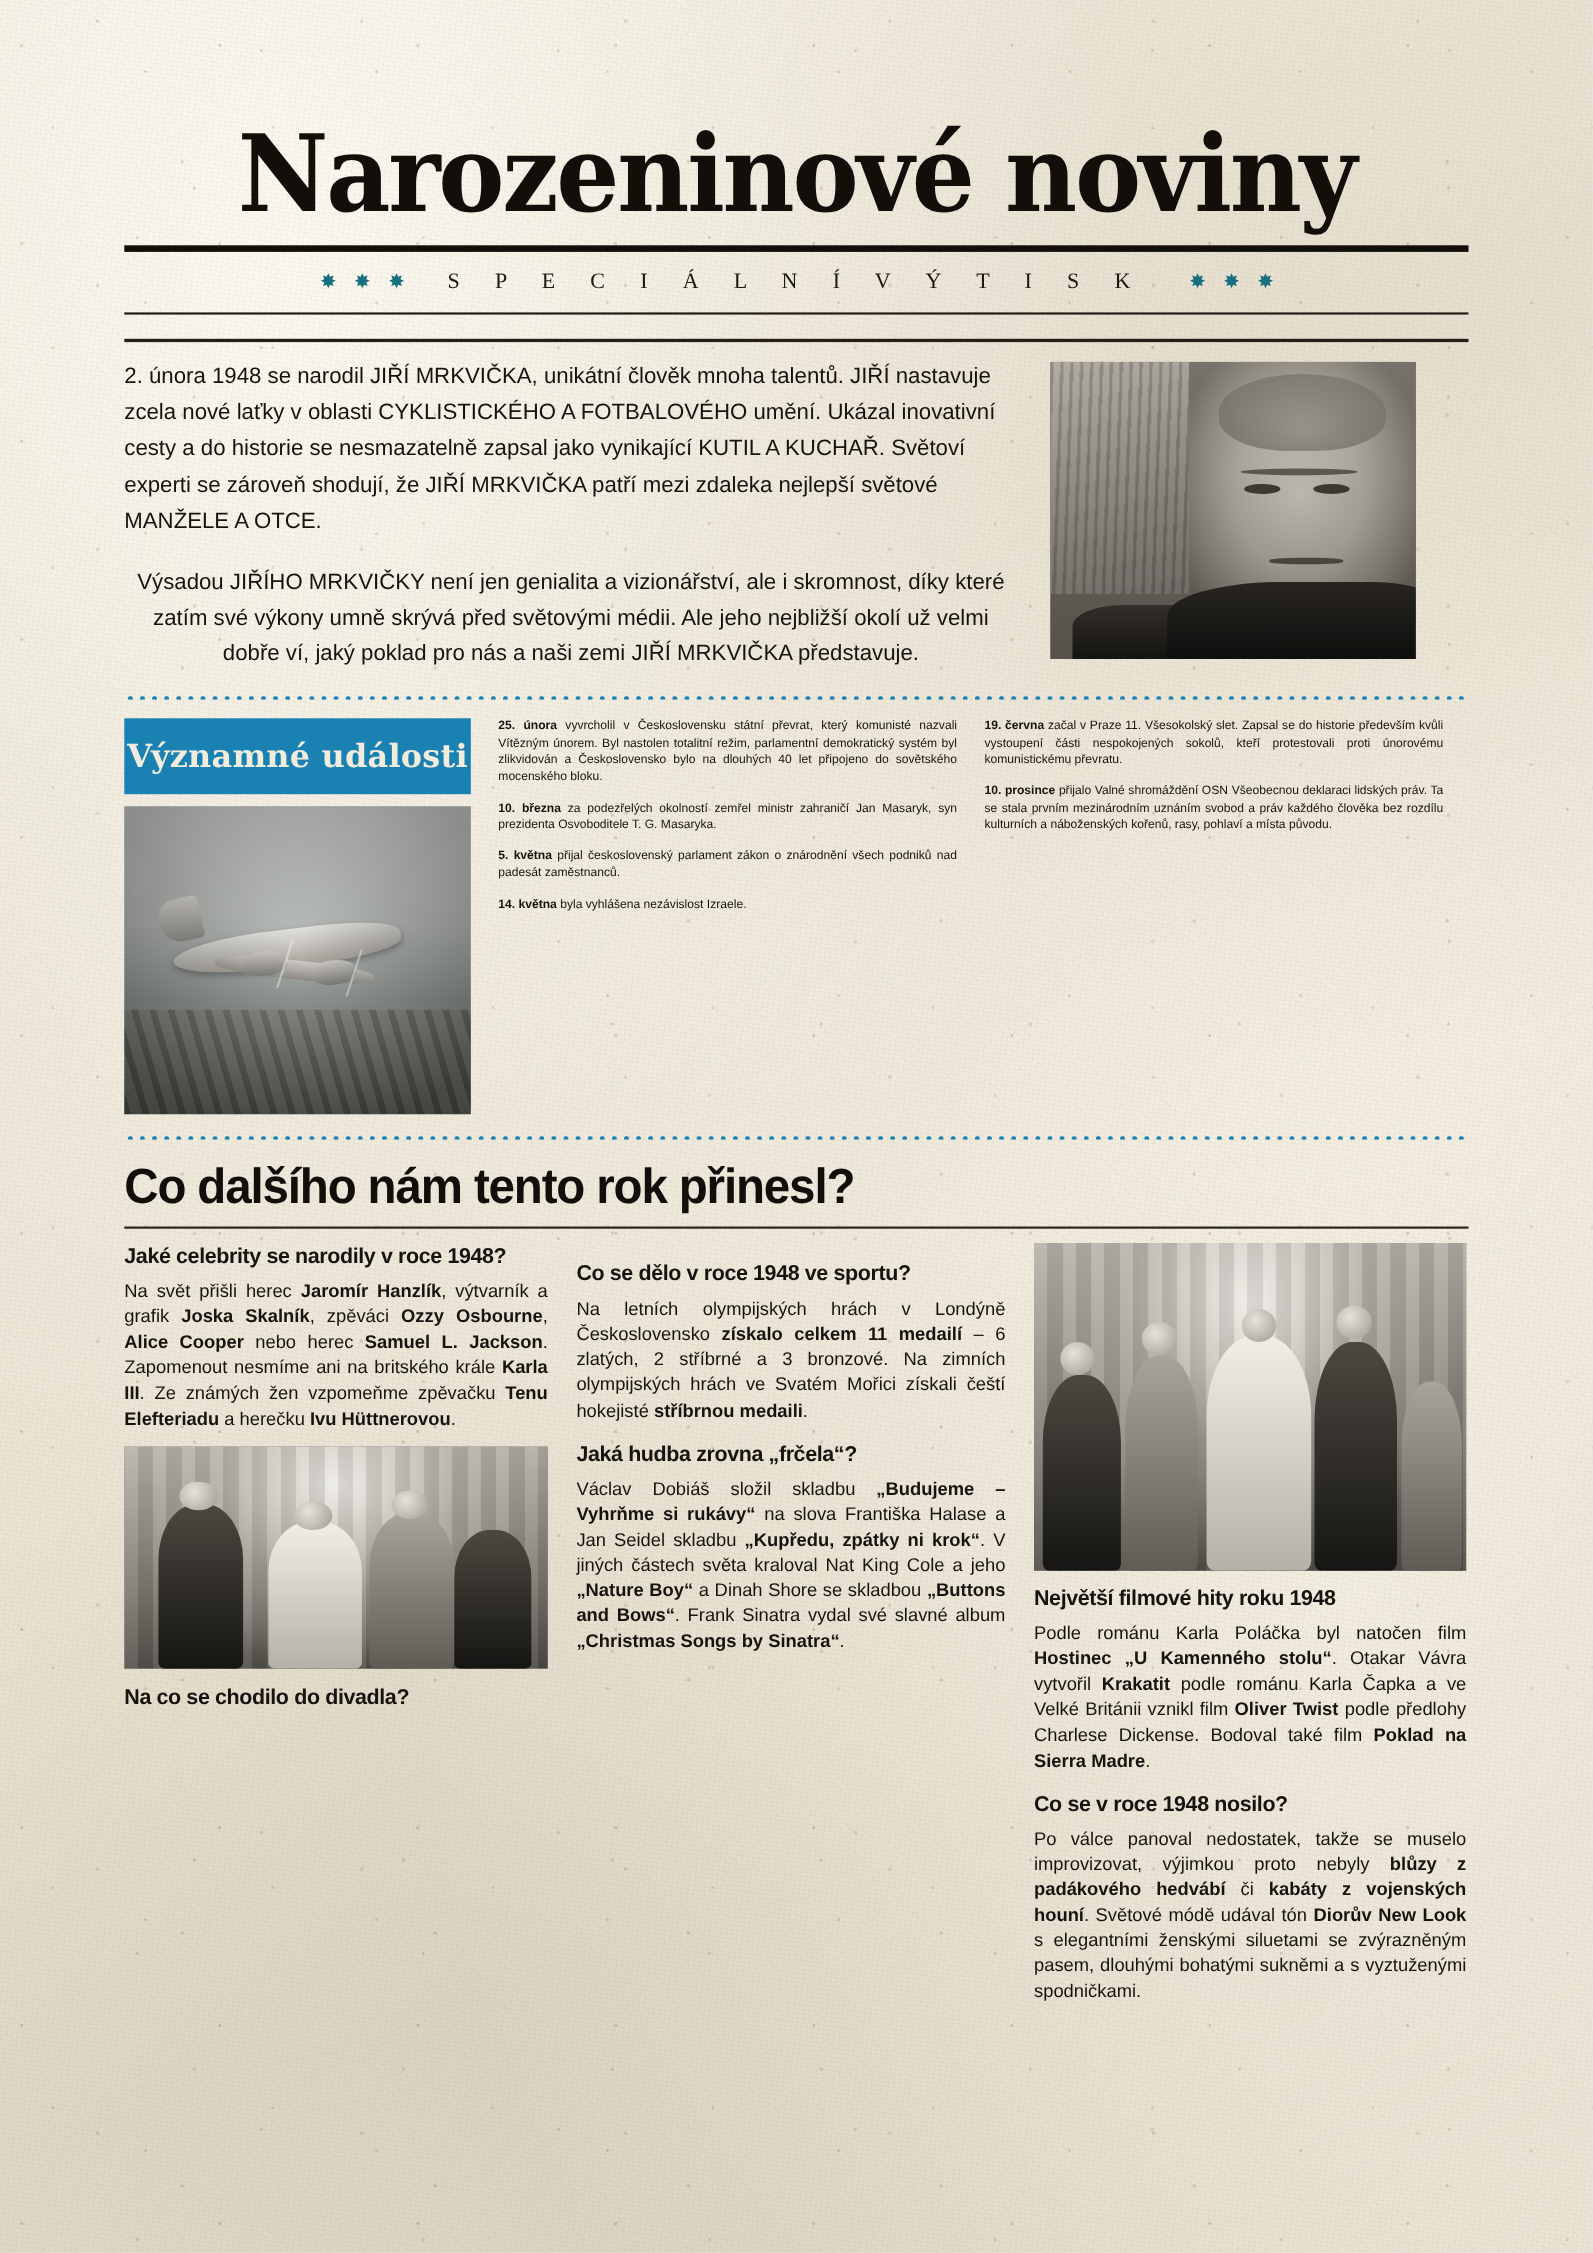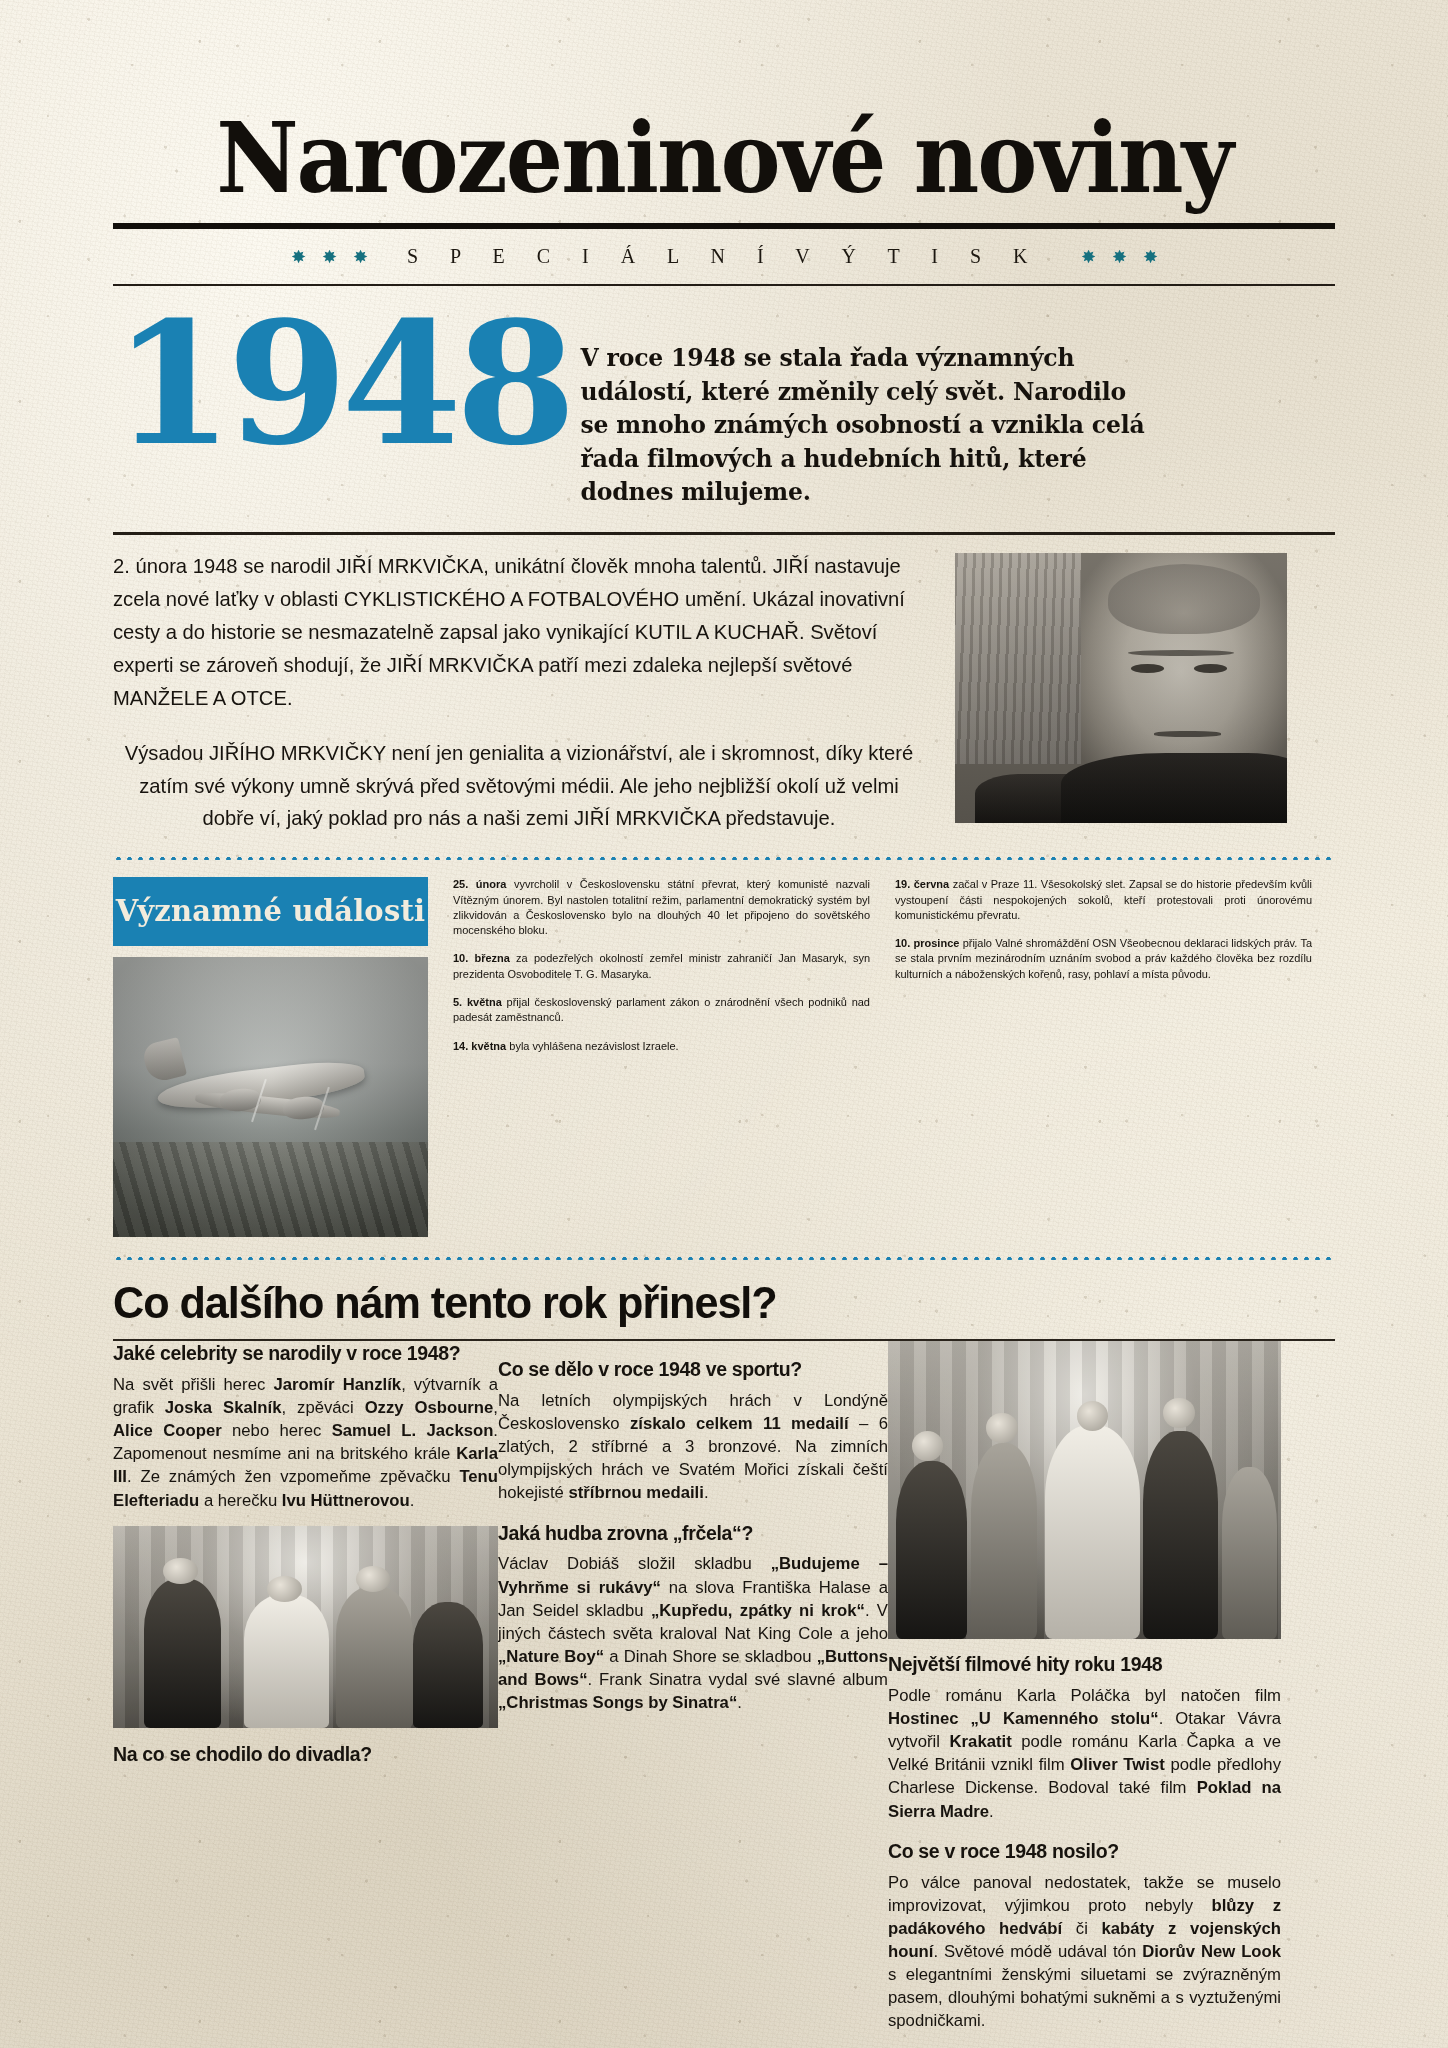--- a/index.html
+++ b/index.html
@@ -182,21 +182,21 @@
     font-size:45px;
     letter-spacing:-1.1px;
     margin-top:17px;
     color:#120f0b;
     transform:scaleX(.96);
     transform-origin:0 50%;
   }
   .rule-sect{height:2px;background:#2a241c;margin-top:10px;}
 
   
-  .cols{display:flex;}
+  .cols{display:flex;gap:26px;margin-top:13px;}
   .col{width:390px;font-size:16.7px;line-height:1.38;color:#17130e;text-align:justify;}
   .col.c1{width:385px;} .col.c2{width:390px;} .col.c3{width:393px;}
   .col h3{
     font-family:"Liberation Sans", sans-serif;
     font-weight:700;font-size:19.5px;line-height:1.28;
     margin:0 0 7px 0;letter-spacing:-.35px;text-align:left;
   }
   .col h3.gap{margin-top:16px;}
   .col p{margin:0 0 11px 0;}
   .col p:last-child{margin-bottom:0;}
@@ -241,24 +241,20 @@
     </span>
     <span class="special-text">S P E C I Á L N Í      V Ý T I S K</span>
     <span class="stars">
       <span class="star">✸</span>
       <span class="star">✸</span>
       <span class="star">✸</span>
     </span>
   </div>
   <div class="rule-thin"></div>
 
-  <div class="hero">
-    <div class="bigyear" style="color: rgb(26, 129, 179);">1948</div>
-    <div class="hero-text">V roce 1948 se stala řada významných událostí, které změnily celý svět. Narodilo se mnoho známých osobností a vznikla celá řada filmových a hudebních hitů, které dodnes milujeme.</div>
-  </div>
 
   <div class="rule-med"></div>
 
   <div class="bio">
     <div class="bio-text">
       <p>2. února 1948 se narodil JIŘÍ MRKVIČKA, unikátní člověk mnoha talentů. JIŘÍ nastavuje zcela nové laťky v oblasti CYKLISTICKÉHO A FOTBALOVÉHO umění. Ukázal inovativní cesty a do historie se nesmazatelně zapsal jako vynikající KUTIL A KUCHAŘ. Světoví experti se zároveň shodují, že JIŘÍ MRKVIČKA patří mezi zdaleka nejlepší světové MANŽELE A OTCE.</p>
       <p>Výsadou JIŘÍHO MRKVIČKY není jen genialita a vizionářství, ale i skromnost, díky které zatím své výkony umně skrývá před světovými médii. Ale jeho nejbližší okolí už velmi dobře ví, jaký poklad pro nás a naši zemi JIŘÍ MRKVIČKA představuje.</p>
     </div>
     <div class="photo photo-portrait">
       <div class="pp">

